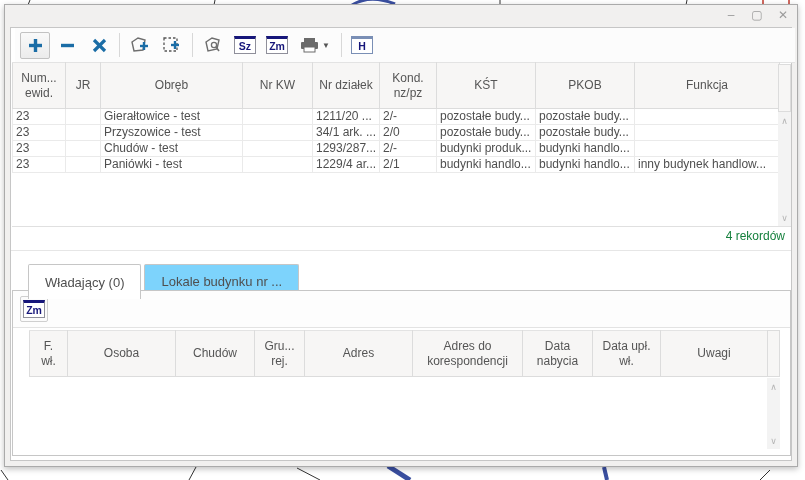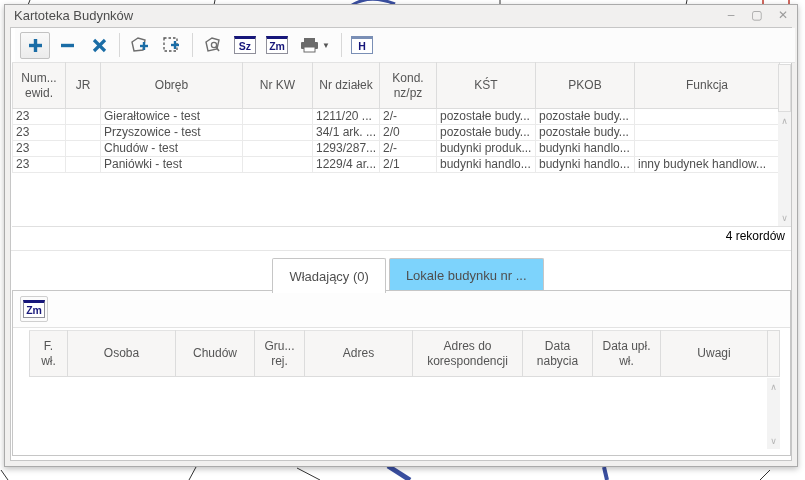--- a/index.html
+++ b/index.html
@@ -49,25 +49,25 @@
   tr td:first-child { border-left:1px solid #eaeaea;margin-left:25px; }
 
   .vscroll { position:absolute; background:#f3f3f3; width:13px; }
   .vscroll .chev { position:absolute; left:0; width:13px; height:13px; color:#b5b5b5;
                    font-size:9px; display:flex; align-items:center; justify-content:center; }
   .chev.up { top:2px; } .chev.down { bottom:2px; }
   .hdr-scroll-gap { position:absolute; top:36px; width:13px; height:48px;
                     background:#f7f6f5; border:1px solid #dcdcdc; }
 
   .rec-sep { position:absolute; left:1px; top:198px; width:779px; height:1px; background:#e0e0e0; }
-  .rec-count { position:absolute; right:6px; top:201px; font-size:12px; color:#000000; }
+  .rec-count { position:absolute; right:6px; top:201px; font-size:12px; color:#15803d; }
 
   
   .tabs { position:absolute; left:0; top:222px; width:780px; height:41px;
-          border-top:1px solid #e6e6e6; padding:7px 0 0 17px; display:flex;justify-content:center; }
+          border-top:1px solid #e6e6e6; padding:13px 0 0 17px; display:flex; }
   .tab { height:34px; padding:0 16px; font-size:13px; display:flex; align-items:center;
          border:1px solid #c6c6c6; border-bottom:none; background:#7dd3fc;
          border-radius:2px 2px 0 0; margin-right:3px; color:#4f4f4f; }
   .tab.active { background:#fff; position:relative; z-index:3; height:35px; }
 
   
   .panel { position:absolute; left:1px; top:262px; width:779px; height:166px;
            border:1px solid #c6c6c6; background:#fff; z-index:2; }
   .panel-toolbar { position:absolute; left:0; top:0; width:777px; height:37px;
                    display:flex; align-items:center; padding-left:7px;
@@ -91,21 +91,20 @@
     <line x1="196" y1="467" x2="189" y2="480" stroke="#333" stroke-width="1"></line>
     <line x1="297" y1="468" x2="320" y2="480" stroke="#333" stroke-width="1"></line>
     <line x1="388" y1="466" x2="410" y2="480" stroke="#3a4fa0" stroke-width="5"></line>
     <line x1="604" y1="467" x2="607" y2="480" stroke="#3a4fa0" stroke-width="4"></line>
     <line x1="770" y1="470" x2="760" y2="480" stroke="#333" stroke-width="1"></line>
     <line x1="1" y1="470" x2="8" y2="480" stroke="#333" stroke-width="1"></line>
   </svg>
 
   <div class="window">
     <div class="titlebar">
-      <span>Kartoteka Budynków</span>
       <div class="win-controls">
         <span class="win-btn">–</span>
         <span class="win-btn">▢</span>
         <span class="win-btn">✕</span>
       </div>
     </div>
 
     <div class="inner">
 
       <div class="toolbar">

